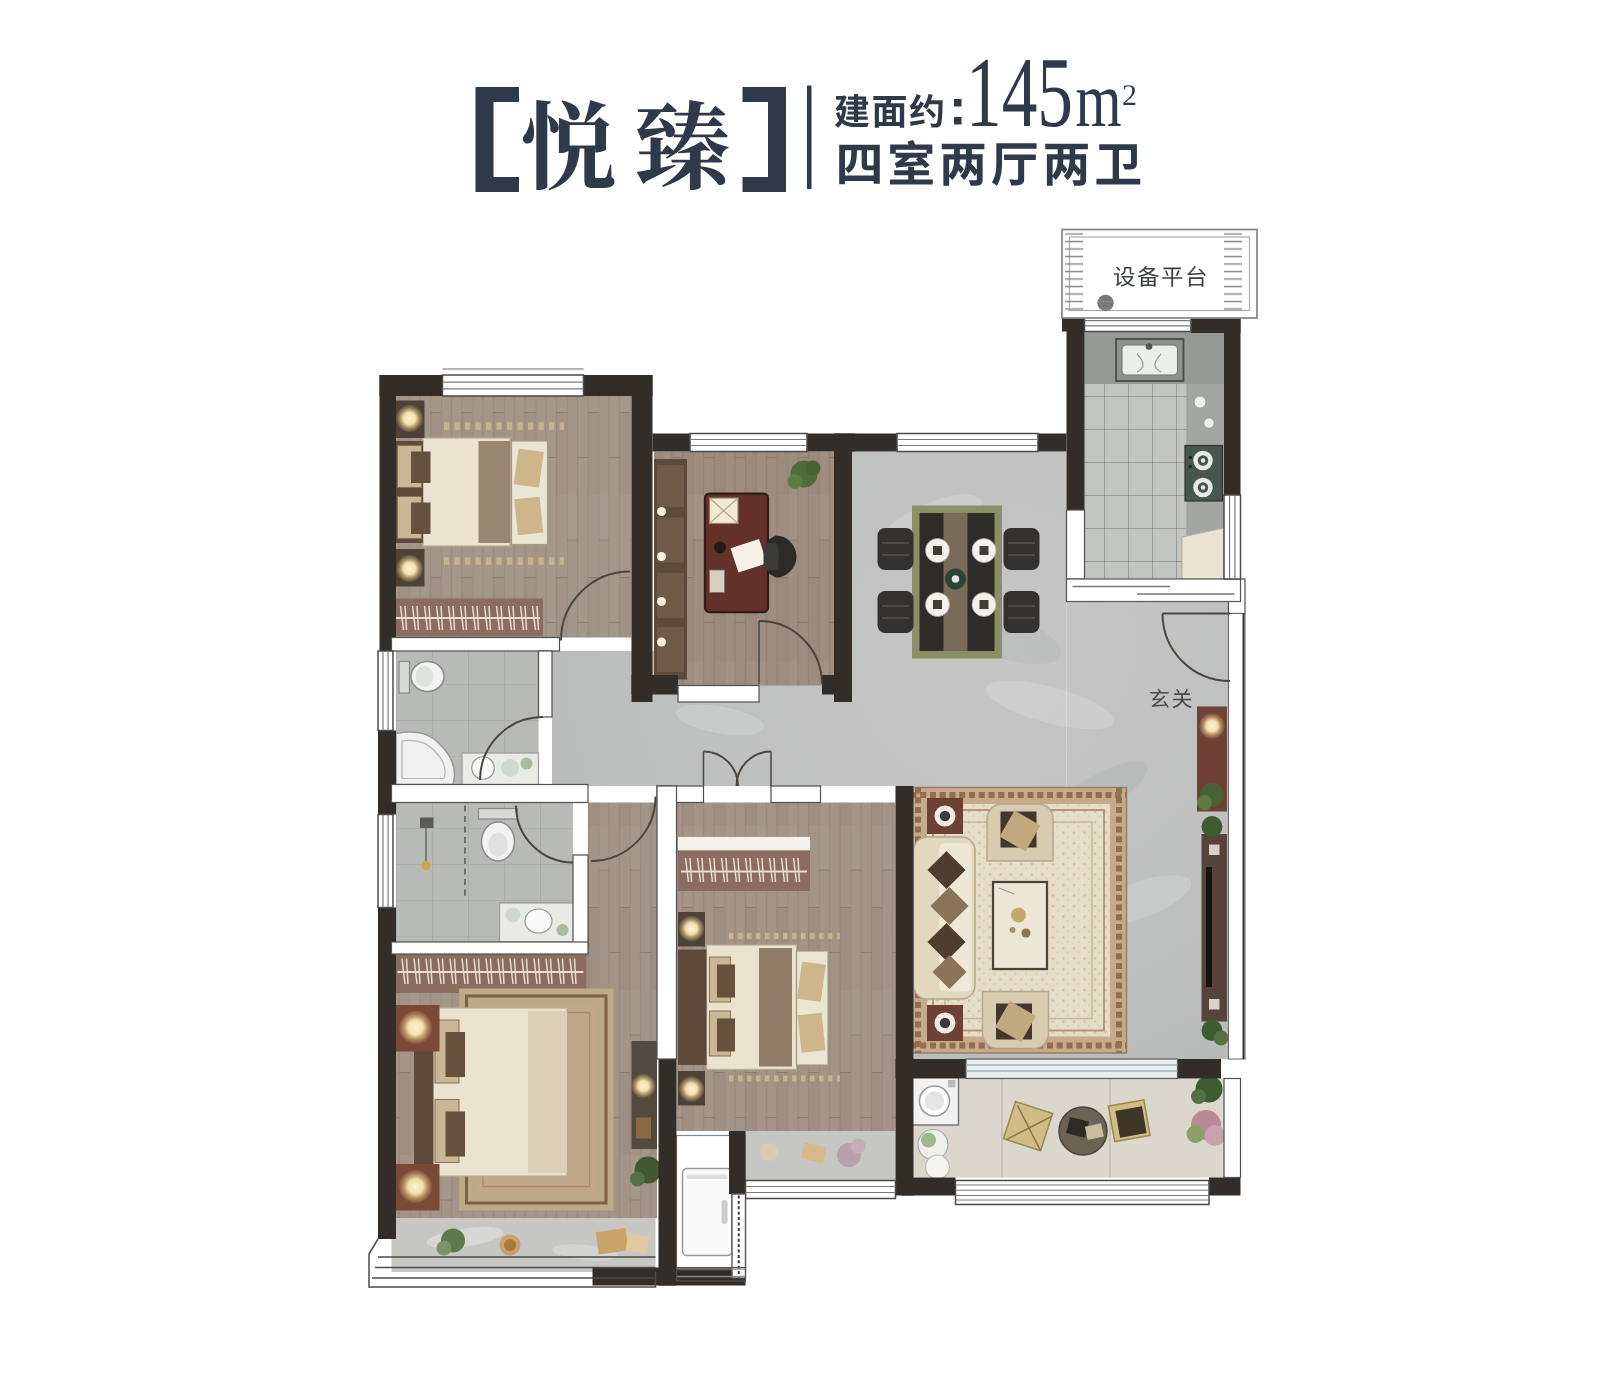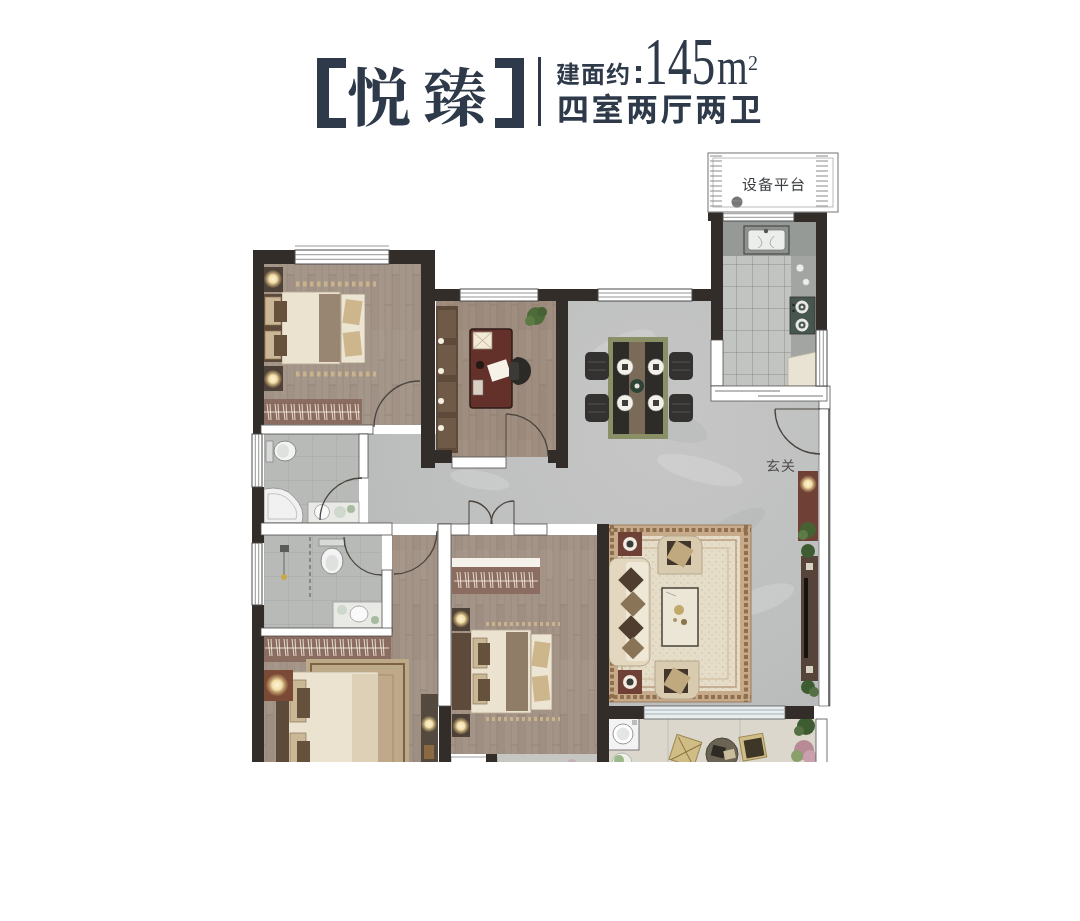--- a/index.html
+++ b/index.html
@@ -1,15 +1,15 @@
 <!DOCTYPE html>
 <html><head><meta charset="utf-8">
 <style>
 html,body{margin:0;padding:0;background:#ffffff;}
-#page{position:relative;width:1080px;height:762px;background:#ffffff;overflow:hidden;}
+#page{position:relative;width:1080px;height:921px;background:#ffffff;overflow:hidden;}
 </style></head>
 <body>
 <div id="page">
 <svg width="1080" height="921" viewBox="0 0 1080 921" xmlns="http://www.w3.org/2000/svg">
 
 <path d="M317,58 h29 v10 h-17 v50 h17 v10 h-29 z" fill="#2e3a49"></path>
 
 <g transform="translate(347,121) scale(0.06400,-0.06400)">
         <path d="M100 661C103 599 72 525 50 495C26 472 16 441 34 415C56 385 108 392 125 425C149 473 149 556 115 660ZM434 843 425 838C462 790 502 719 511 655C617 576 714 787 434 843ZM290 691 279 687V805C307 809 314 820 316 834L165 849V-89H188C231 -89 279 -66 279 -56V685C299 641 315 577 311 525C380 453 476 596 290 691ZM512 374V589H778V374ZM400 618V296H416C448 296 483 308 500 319C492 151 451 22 292 -78L298 -91C529 -12 601 132 617 345H665V25C665 -47 678 -69 762 -69H825C943 -69 979 -47 979 -3C979 17 974 31 948 43L945 175H933C917 118 902 65 894 49C888 40 883 38 875 37C868 36 854 36 838 36H797C779 36 776 40 776 54V345H778V303H797C834 303 890 323 891 330V573C910 577 922 585 928 592L820 673L768 618H686C750 668 813 732 853 778C875 777 887 784 891 796L726 850C714 782 689 687 665 618H517L400 664Z" fill="#2e3a49"></path>
       </g>

